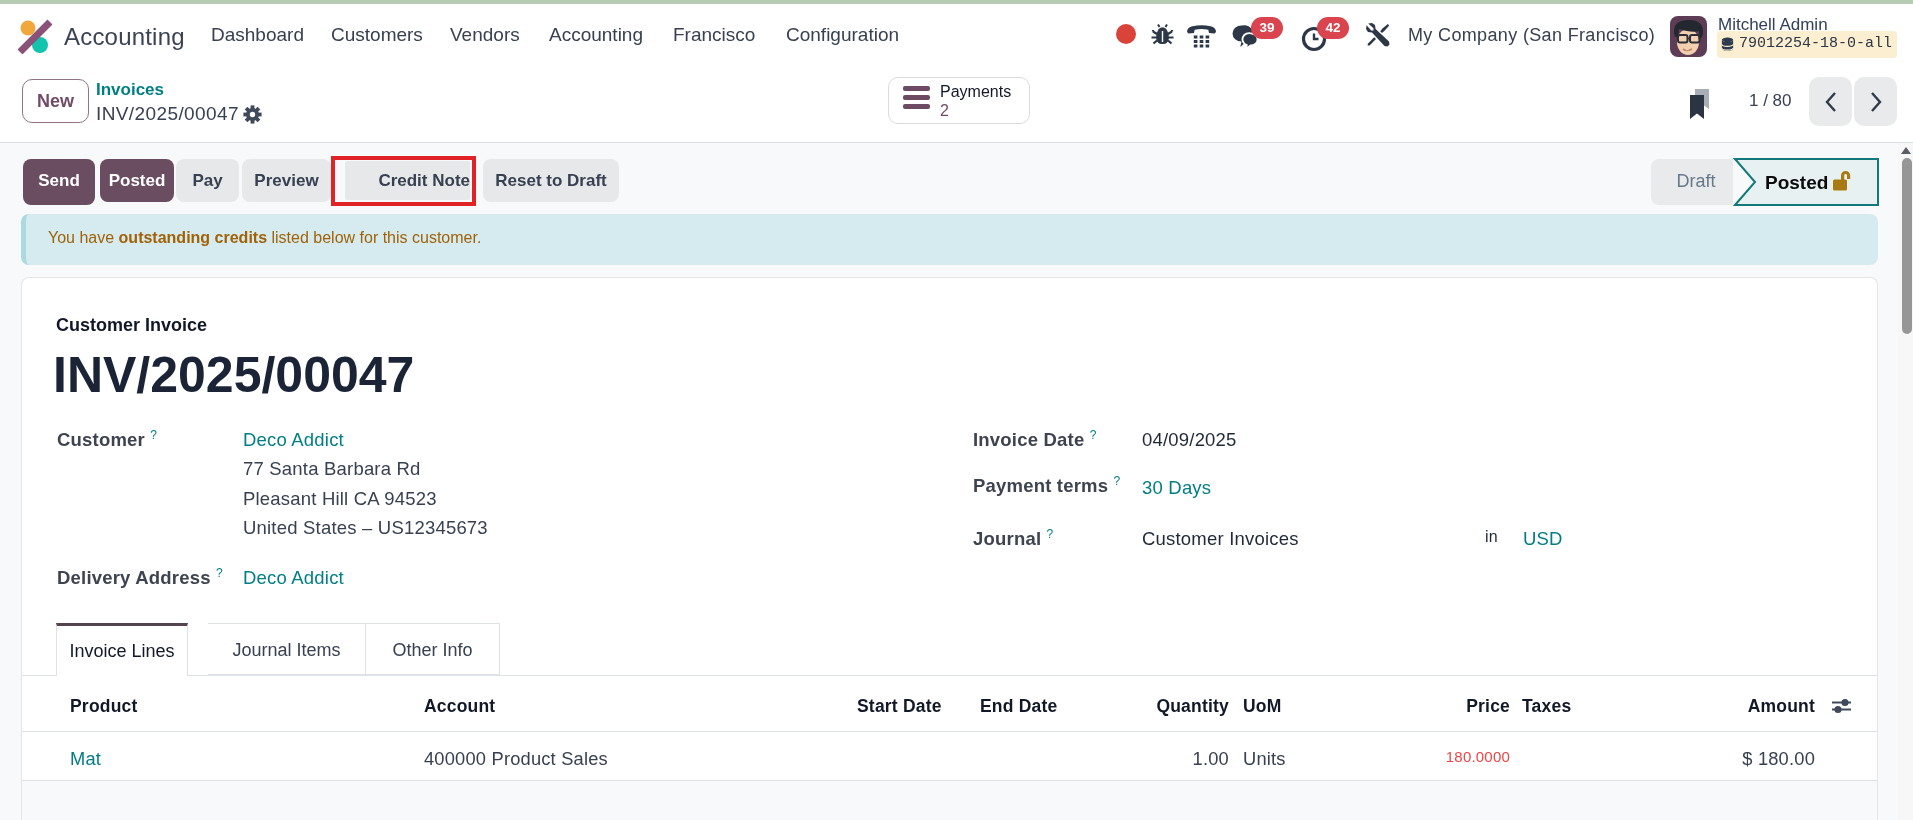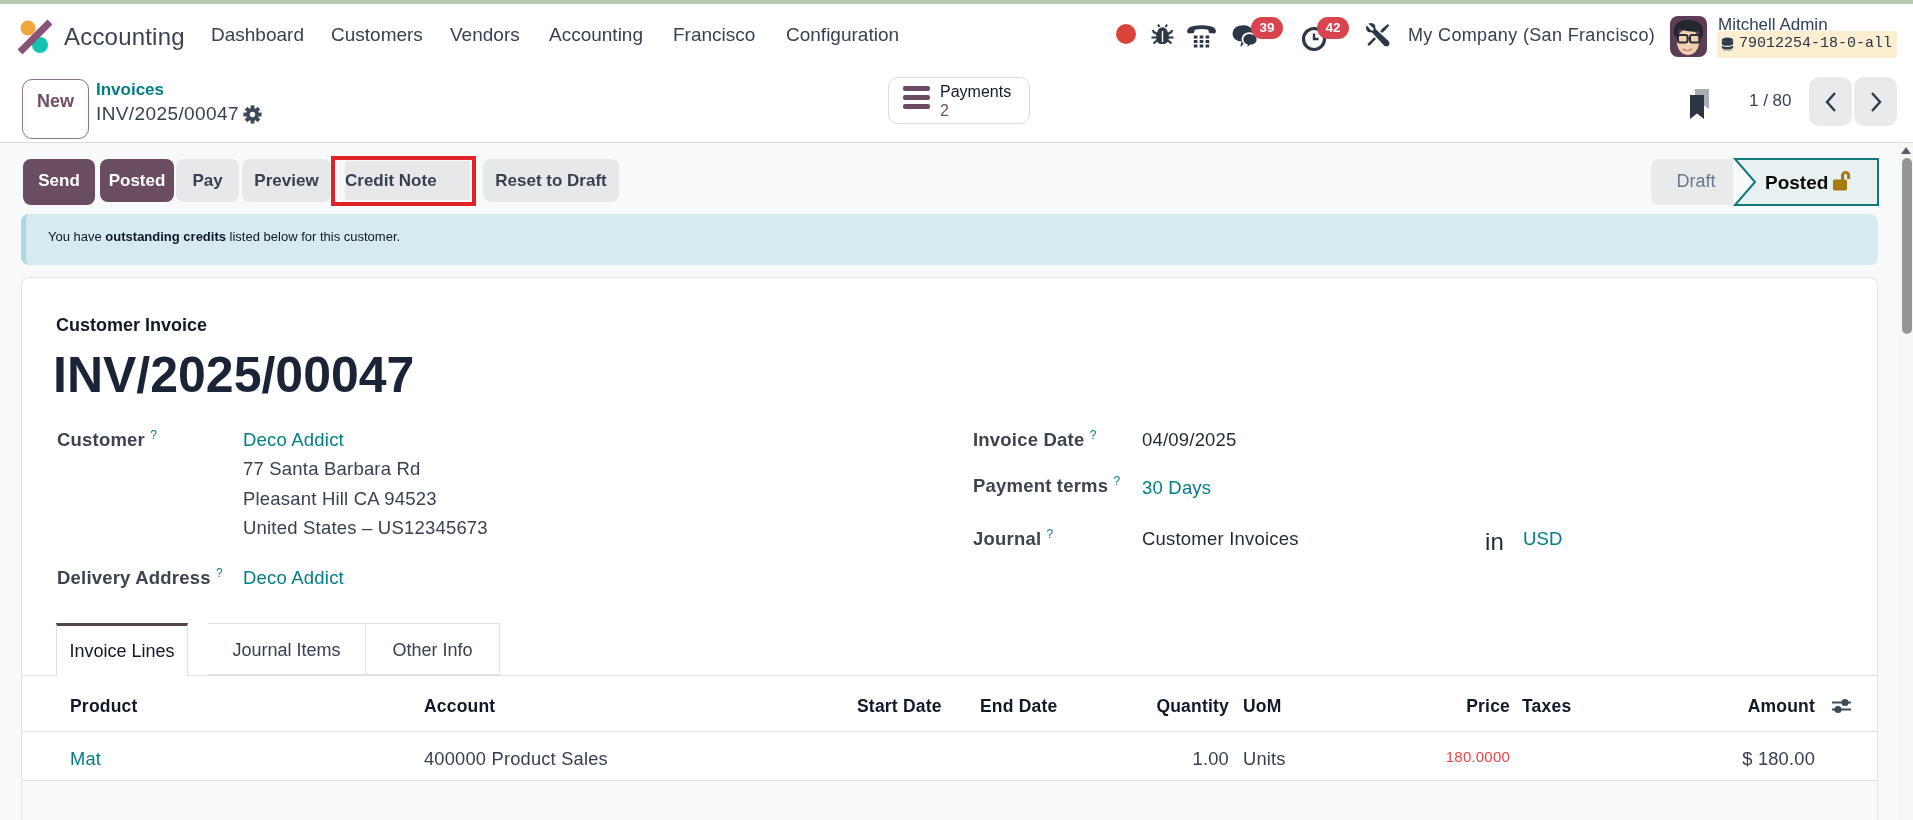--- a/index.html
+++ b/index.html
@@ -94,21 +94,21 @@
 <div class="abs" style="left:1720px;top:37px;">
 <svg width="15" height="15" viewBox="0 0 16 16" fill="#2e3b4e">
   <ellipse cx="8" cy="3" rx="6" ry="2.4"></ellipse>
   <path d="M2,3 v9.5 a6,2.4 0 0 0 12,0 V3 a6,2.4 0 0 1 -12,0"></path>
   <path d="M2,7.6 a6,2.4 0 0 0 12,0" fill="none" stroke="#fbeed1" stroke-width="1.1"></path>
   <path d="M2,11.6 a6,2.4 0 0 0 12,0" fill="none" stroke="#fbeed1" stroke-width="1.1"></path>
 </svg>
 </div>
 <div class="abs" style="left:1739px;top:35px;font-size:15px;font-family:'Liberation Mono',monospace;color:#2b3545;">79012254-18-0-all</div>
 
-<div class="abs" style="left:22px;top:79px;width:67px;height:60px;border:1px solid #8f7489;border-radius:10px;background:#fff;color:#714B67;font-weight:700;font-size:18px;text-align:center;line-height:42px;">New</div>
+<div class="abs" style="left:22px;top:79px;width:67px;height:44px;border:1px solid #8f7489;border-radius:10px;background:#fff;color:#714B67;font-weight:700;font-size:18px;text-align:center;line-height:42px;">New</div>
 <div class="abs" style="left:96px;top:80px;font-size:17px;font-weight:700;"><span class="teal" style="font-weight:700;">Invoices</span></div>
 <div class="abs" style="left:96px;top:103px;font-size:19px;letter-spacing:0.4px;color:#374151;">INV/2025/00047</div>
 <div class="abs" style="left:243px;top:105px;">
 <svg width="19" height="19" viewBox="0 0 24 24" fill="#3f4a5a">
   <g>
     <rect x="9.6" y="0.5" width="4.8" height="23"></rect>
     <rect x="9.6" y="0.5" width="4.8" height="23" transform="rotate(45 12 12)"></rect>
     <rect x="9.6" y="0.5" width="4.8" height="23" transform="rotate(90 12 12)"></rect>
     <rect x="9.6" y="0.5" width="4.8" height="23" transform="rotate(135 12 12)"></rect>
   </g>
@@ -145,57 +145,57 @@
       <path d="M5,3 L13,12 L5,21"></path>
     </svg>
 </div>
 
 <div class="abs" style="left:0;top:142px;width:1913px;height:678px;background:#f8f9fa;border-top:1px solid #dadde1;"></div>
 
 <div class="abs" style="left:23px;top:159px;width:72px;height:46px;background:#6a4d60;border-radius:8px;color:#fff;font-weight:600;font-size:17px;text-align:center;line-height:43px;">Send</div>
 <div class="abs" style="left:100px;top:159px;width:74px;height:43px;background:#6a4d60;border-radius:8px;color:#fff;font-weight:600;font-size:17px;text-align:center;line-height:43px;">Posted</div>
 <div class="abs" style="left:176px;top:159px;width:63px;height:43px;background:#e7e8ea;border-radius:8px;color:#374151;font-weight:600;font-size:17px;text-align:center;line-height:43px;">Pay</div>
 <div class="abs" style="left:242px;top:159px;width:89px;height:43px;background:#e7e8ea;border-radius:8px;color:#374151;font-weight:600;font-size:17px;text-align:center;line-height:43px;">Preview</div>
-<div class="abs" style="left:345px;top:161px;width:125px;height:39px;background:#e7e8ea;border-radius:2px;color:#374151;font-weight:600;font-size:17px;text-align:left;line-height:39px;">Credit Note</div>
+<div class="abs" style="left:345px;top:161px;width:125px;height:39px;background:#e7e8ea;border-radius:2px;color:#374151;font-weight:600;font-size:17px;text-align:right;line-height:39px;">Credit Note</div>
 <div class="abs" style="left:331px;top:156px;width:145px;height:50px;border:4px solid #df2326;"></div>
 <div class="abs" style="left:483px;top:159px;width:136px;height:43px;background:#e7e8ea;border-radius:8px;color:#374151;font-weight:600;font-size:17px;text-align:center;line-height:43px;">Reset to Draft</div>
 
 <div class="abs" style="left:1651px;top:159px;width:82px;height:46px;background:#e9eaec;border-radius:8px 0 0 8px;color:#66788a;font-size:18px;text-align:center;text-indent:8px;line-height:45px;">Draft</div>
 <div class="abs" style="left:1733px;top:157px;">
 <svg width="147" height="50" viewBox="0 0 147 50">
   <polygon points="2,2 145,2 145,48 2,48 22,25" fill="#e8f1f2" stroke="#12787c" stroke-width="2"></polygon>
   <text x="32" y="32" font-family="Liberation Sans" font-size="19" font-weight="700" fill="#0c0c0c">Posted</text>
   <g fill="#a87b12">
     <rect x="100" y="22.5" width="14" height="11" rx="1.5"></rect>
     <path d="M108,23 v-4.5 a4.6,4.6 0 0 1 9.2,0 v3.5 h-3.2 v-3.5 a1.4,1.4 0 0 0 -2.8,0 v4.5 Z"></path>
   </g>
 </svg>
 </div>
 
 <div class="abs" style="left:21px;top:214px;width:1857px;height:51px;background:#d6ebef;border-radius:8px;border-left:5px solid #aaD9e0;"></div>
-<div class="abs" style="left:48px;top:229px;font-size:13px;color:#0f172a;">You have <b>outstanding credits</b> listed below for this customer.</div>
+<div class="abs" style="left:48px;top:229px;font-size:16px;color:#a16207;">You have <b>outstanding credits</b> listed below for this customer.</div>
 
 <div class="abs" style="left:21px;top:277px;width:1857px;height:543px;background:#fff;border:1px solid #e3e5e9;border-radius:8px 8px 0 0;border-bottom:none;">
 
   <div class="abs" style="left:34px;top:37px;font-size:18px;font-weight:700;color:#111827;">Customer Invoice</div>
   <div class="abs" style="left:31px;top:72px;font-size:50px;font-weight:700;color:#1b2437;line-height:1;">INV/2025/00047</div>
 
   <div class="abs" style="left:35px;top:150px;font-size:18.5px;font-weight:700;color:#3d4450;letter-spacing:0.2px;text-align:center;">Customer <sup style="color:#017E84;font-size:12px;font-weight:400;">?</sup></div>
   <div class="abs" style="left:221px;top:151px;font-size:18.5px;letter-spacing:0.2px;"><span class="teal">Deco Addict</span></div>
   <div class="abs" style="left:221px;top:176px;font-size:18.5px;letter-spacing:0.2px;color:#374151;line-height:29.5px;">77 Santa Barbara Rd<br>Pleasant Hill CA 94523<br>United States – US12345673</div>
   <div class="abs" style="left:35px;top:288px;font-size:18.5px;font-weight:700;color:#3d4450;letter-spacing:0.2px;">Delivery Address <sup style="color:#017E84;font-size:12px;font-weight:400;">?</sup></div>
   <div class="abs" style="left:221px;top:289px;font-size:18.5px;letter-spacing:0.2px;"><span class="teal">Deco Addict</span></div>
 
   <div class="abs" style="left:951px;top:150px;font-size:18.5px;font-weight:700;color:#3d4450;letter-spacing:0.2px;">Invoice Date <sup style="color:#017E84;font-size:12px;font-weight:400;">?</sup></div>
   <div class="abs" style="left:1120px;top:151px;font-size:18.5px;letter-spacing:0.2px;color:#1f2937;">04/09/2025</div>
   <div class="abs" style="left:951px;top:196px;font-size:18.5px;font-weight:700;color:#3d4450;letter-spacing:0.2px;">Payment terms <sup style="color:#017E84;font-size:12px;font-weight:400;">?</sup></div>
   <div class="abs" style="left:1120px;top:199px;font-size:18.5px;letter-spacing:0.2px;"><span class="teal">30 Days</span></div>
   <div class="abs" style="left:951px;top:249px;font-size:18.5px;font-weight:700;color:#3d4450;letter-spacing:0.2px;">Journal <sup style="color:#017E84;font-size:12px;font-weight:400;">?</sup></div>
   <div class="abs" style="left:1120px;top:250px;font-size:18.5px;letter-spacing:0.2px;color:#1f2937;">Customer Invoices</div>
-  <div class="abs" style="left:1463px;top:250px;font-size:24px;letter-spacing:0.2px;color:#1f2937;">in</div>
+  <div class="abs" style="left:1463px;top:250px;font-size:16px;letter-spacing:0.2px;color:#1f2937;">in</div>
   <div class="abs" style="left:1501px;top:250px;font-size:18.5px;letter-spacing:0.2px;"><span class="teal">USD</span></div>
 
   <div class="abs" style="left:0;top:397px;width:1855px;height:1px;background:#dee2e6;"></div>
   <div class="abs" style="left:34px;top:345px;width:132px;height:53px;background:#fff;border:1px solid #dee2e6;border-top:3px solid #564350;border-bottom:none;text-align:center;line-height:50px;font-size:18px;color:#111827;">Invoice Lines</div>
   <div class="abs" style="left:186px;top:345px;width:158px;height:52px;background:#fff;border:1px solid #dee2e6;border-left:none;text-align:center;line-height:52px;font-size:18px;color:#374151;">Journal Items</div>
   <div class="abs" style="left:344px;top:345px;width:134px;height:52px;background:#fff;border:1px solid #dee2e6;border-left:none;text-align:center;line-height:52px;font-size:18px;color:#374151;">Other Info</div>
 
   <div class="abs" style="left:48px;top:418px;font-size:17.5px;font-weight:700;color:#111827;letter-spacing:0.2px;">Product</div>
   <div class="abs" style="left:402px;top:418px;font-size:17.5px;font-weight:700;color:#111827;letter-spacing:0.2px;">Account</div>
   <div class="abs" style="left:835px;top:418px;font-size:17.5px;font-weight:700;color:#111827;letter-spacing:0.2px;">Start Date</div>

